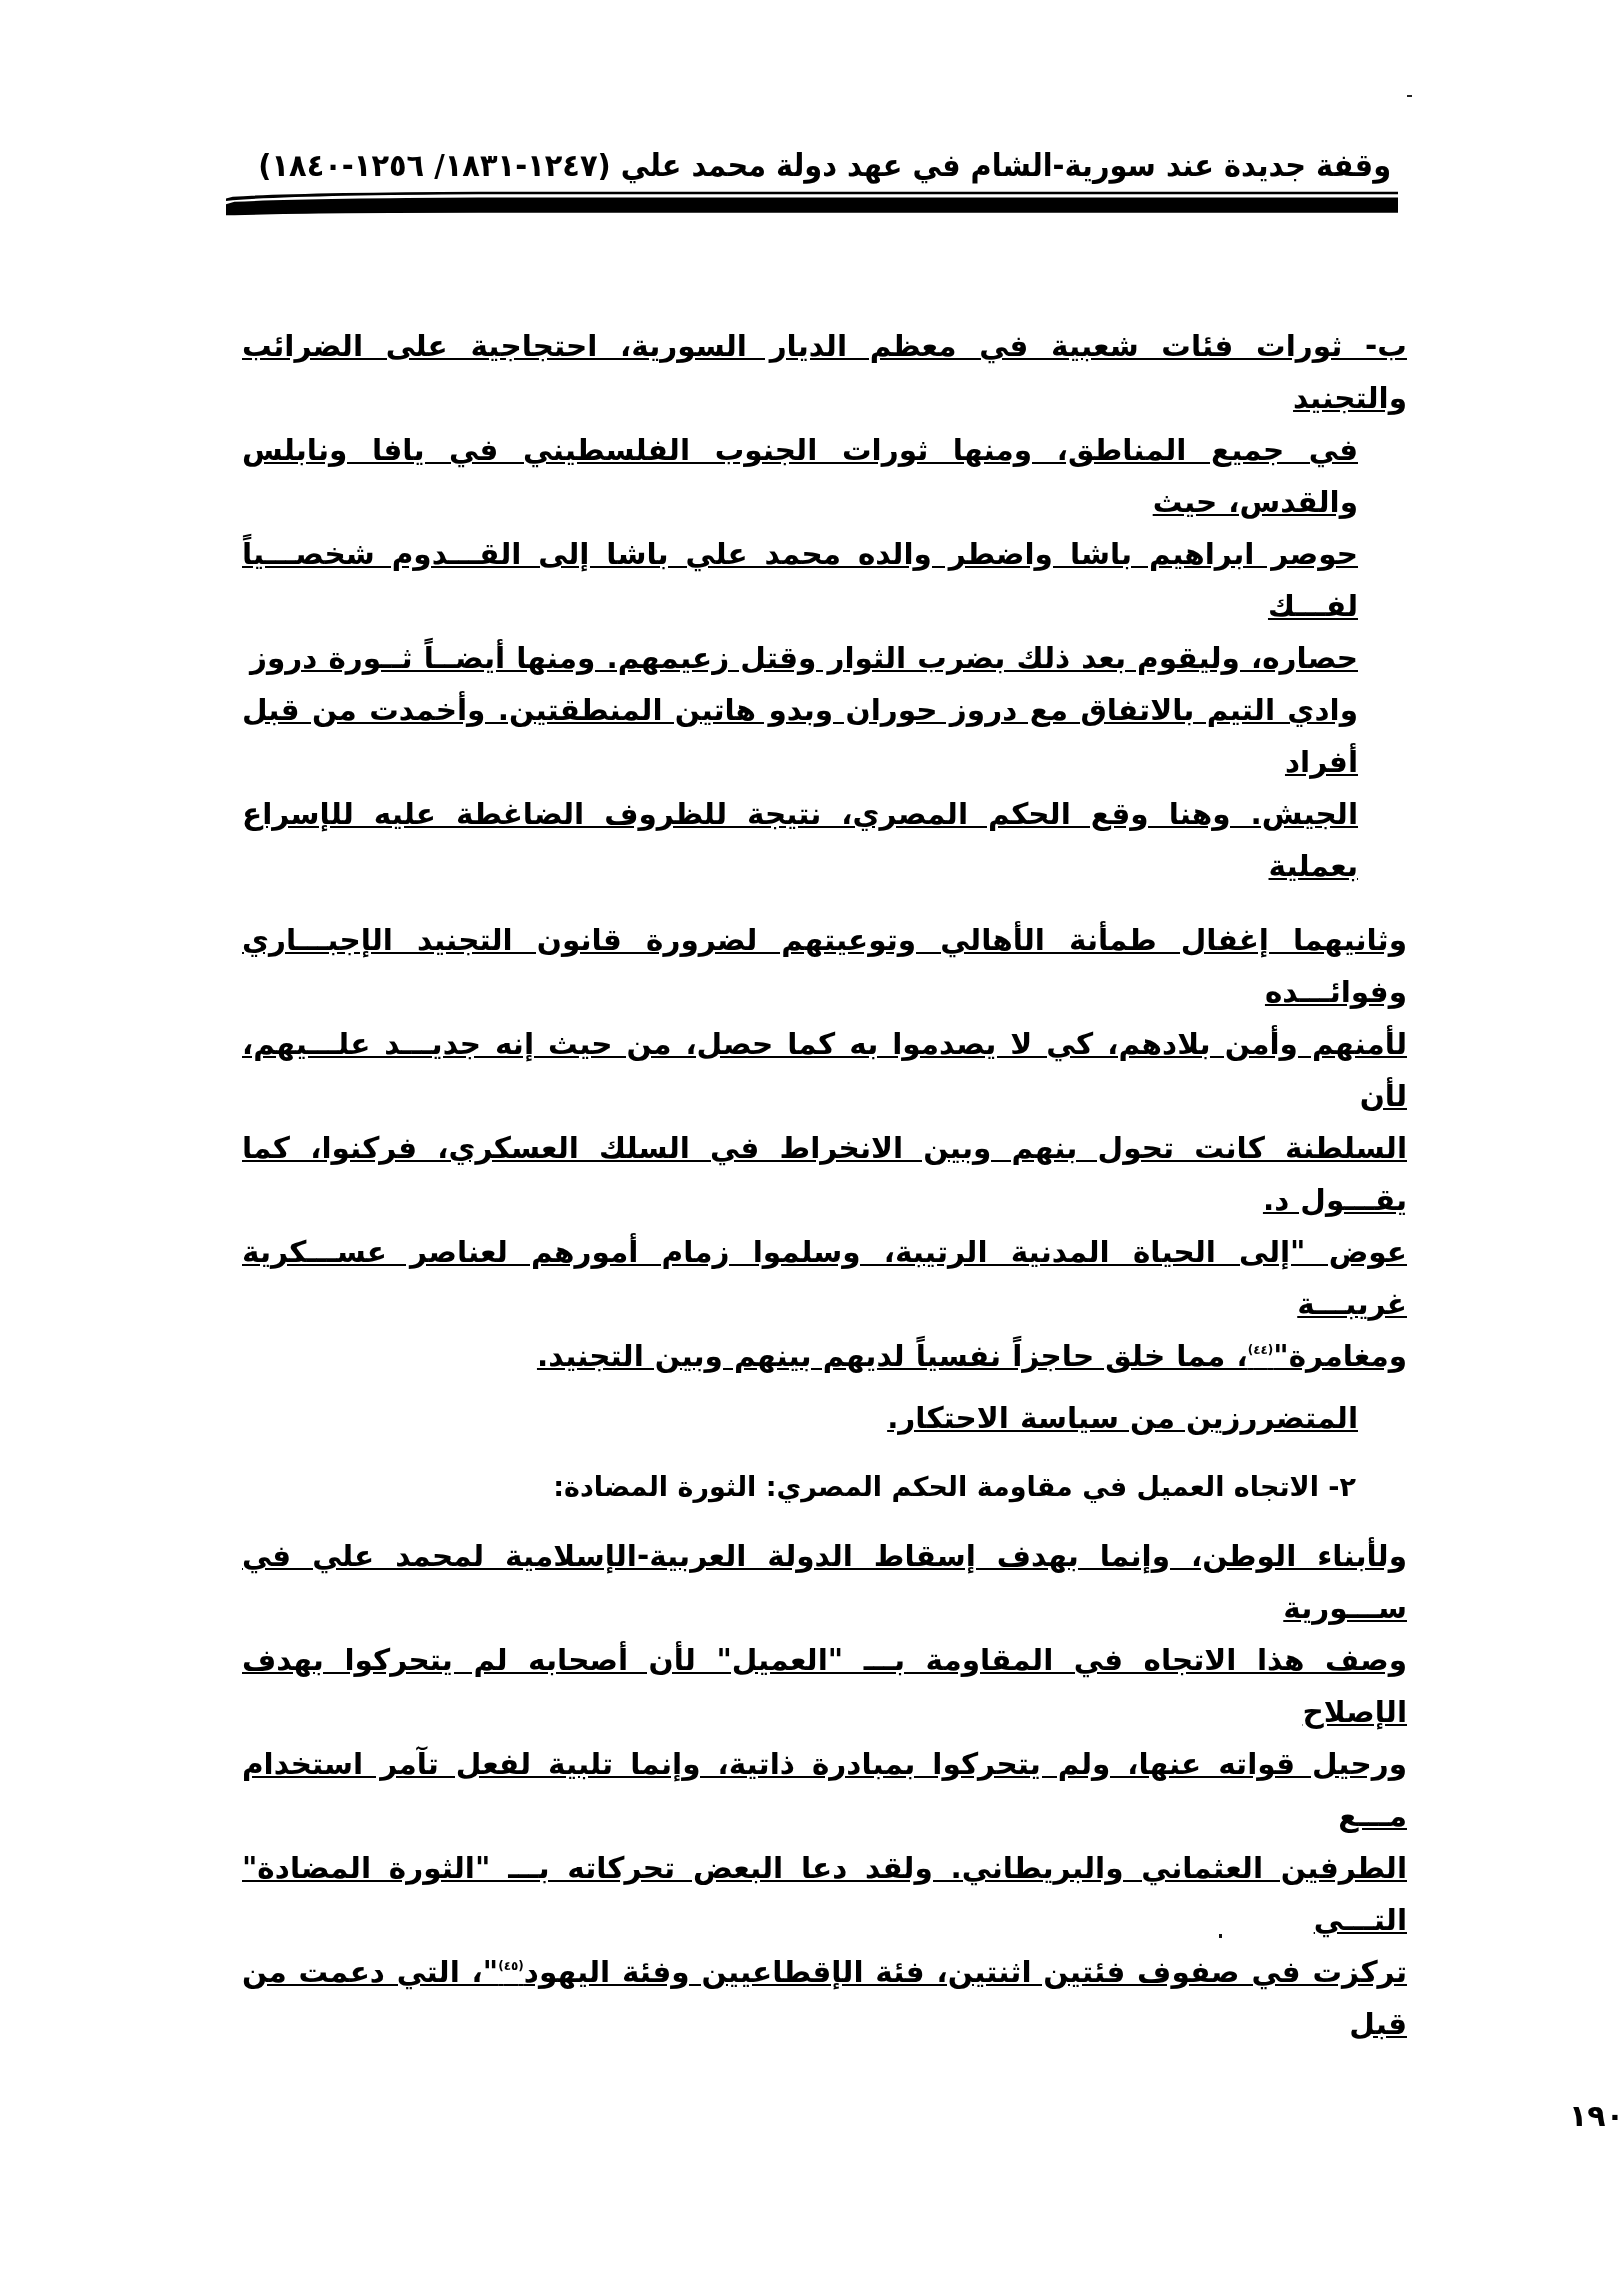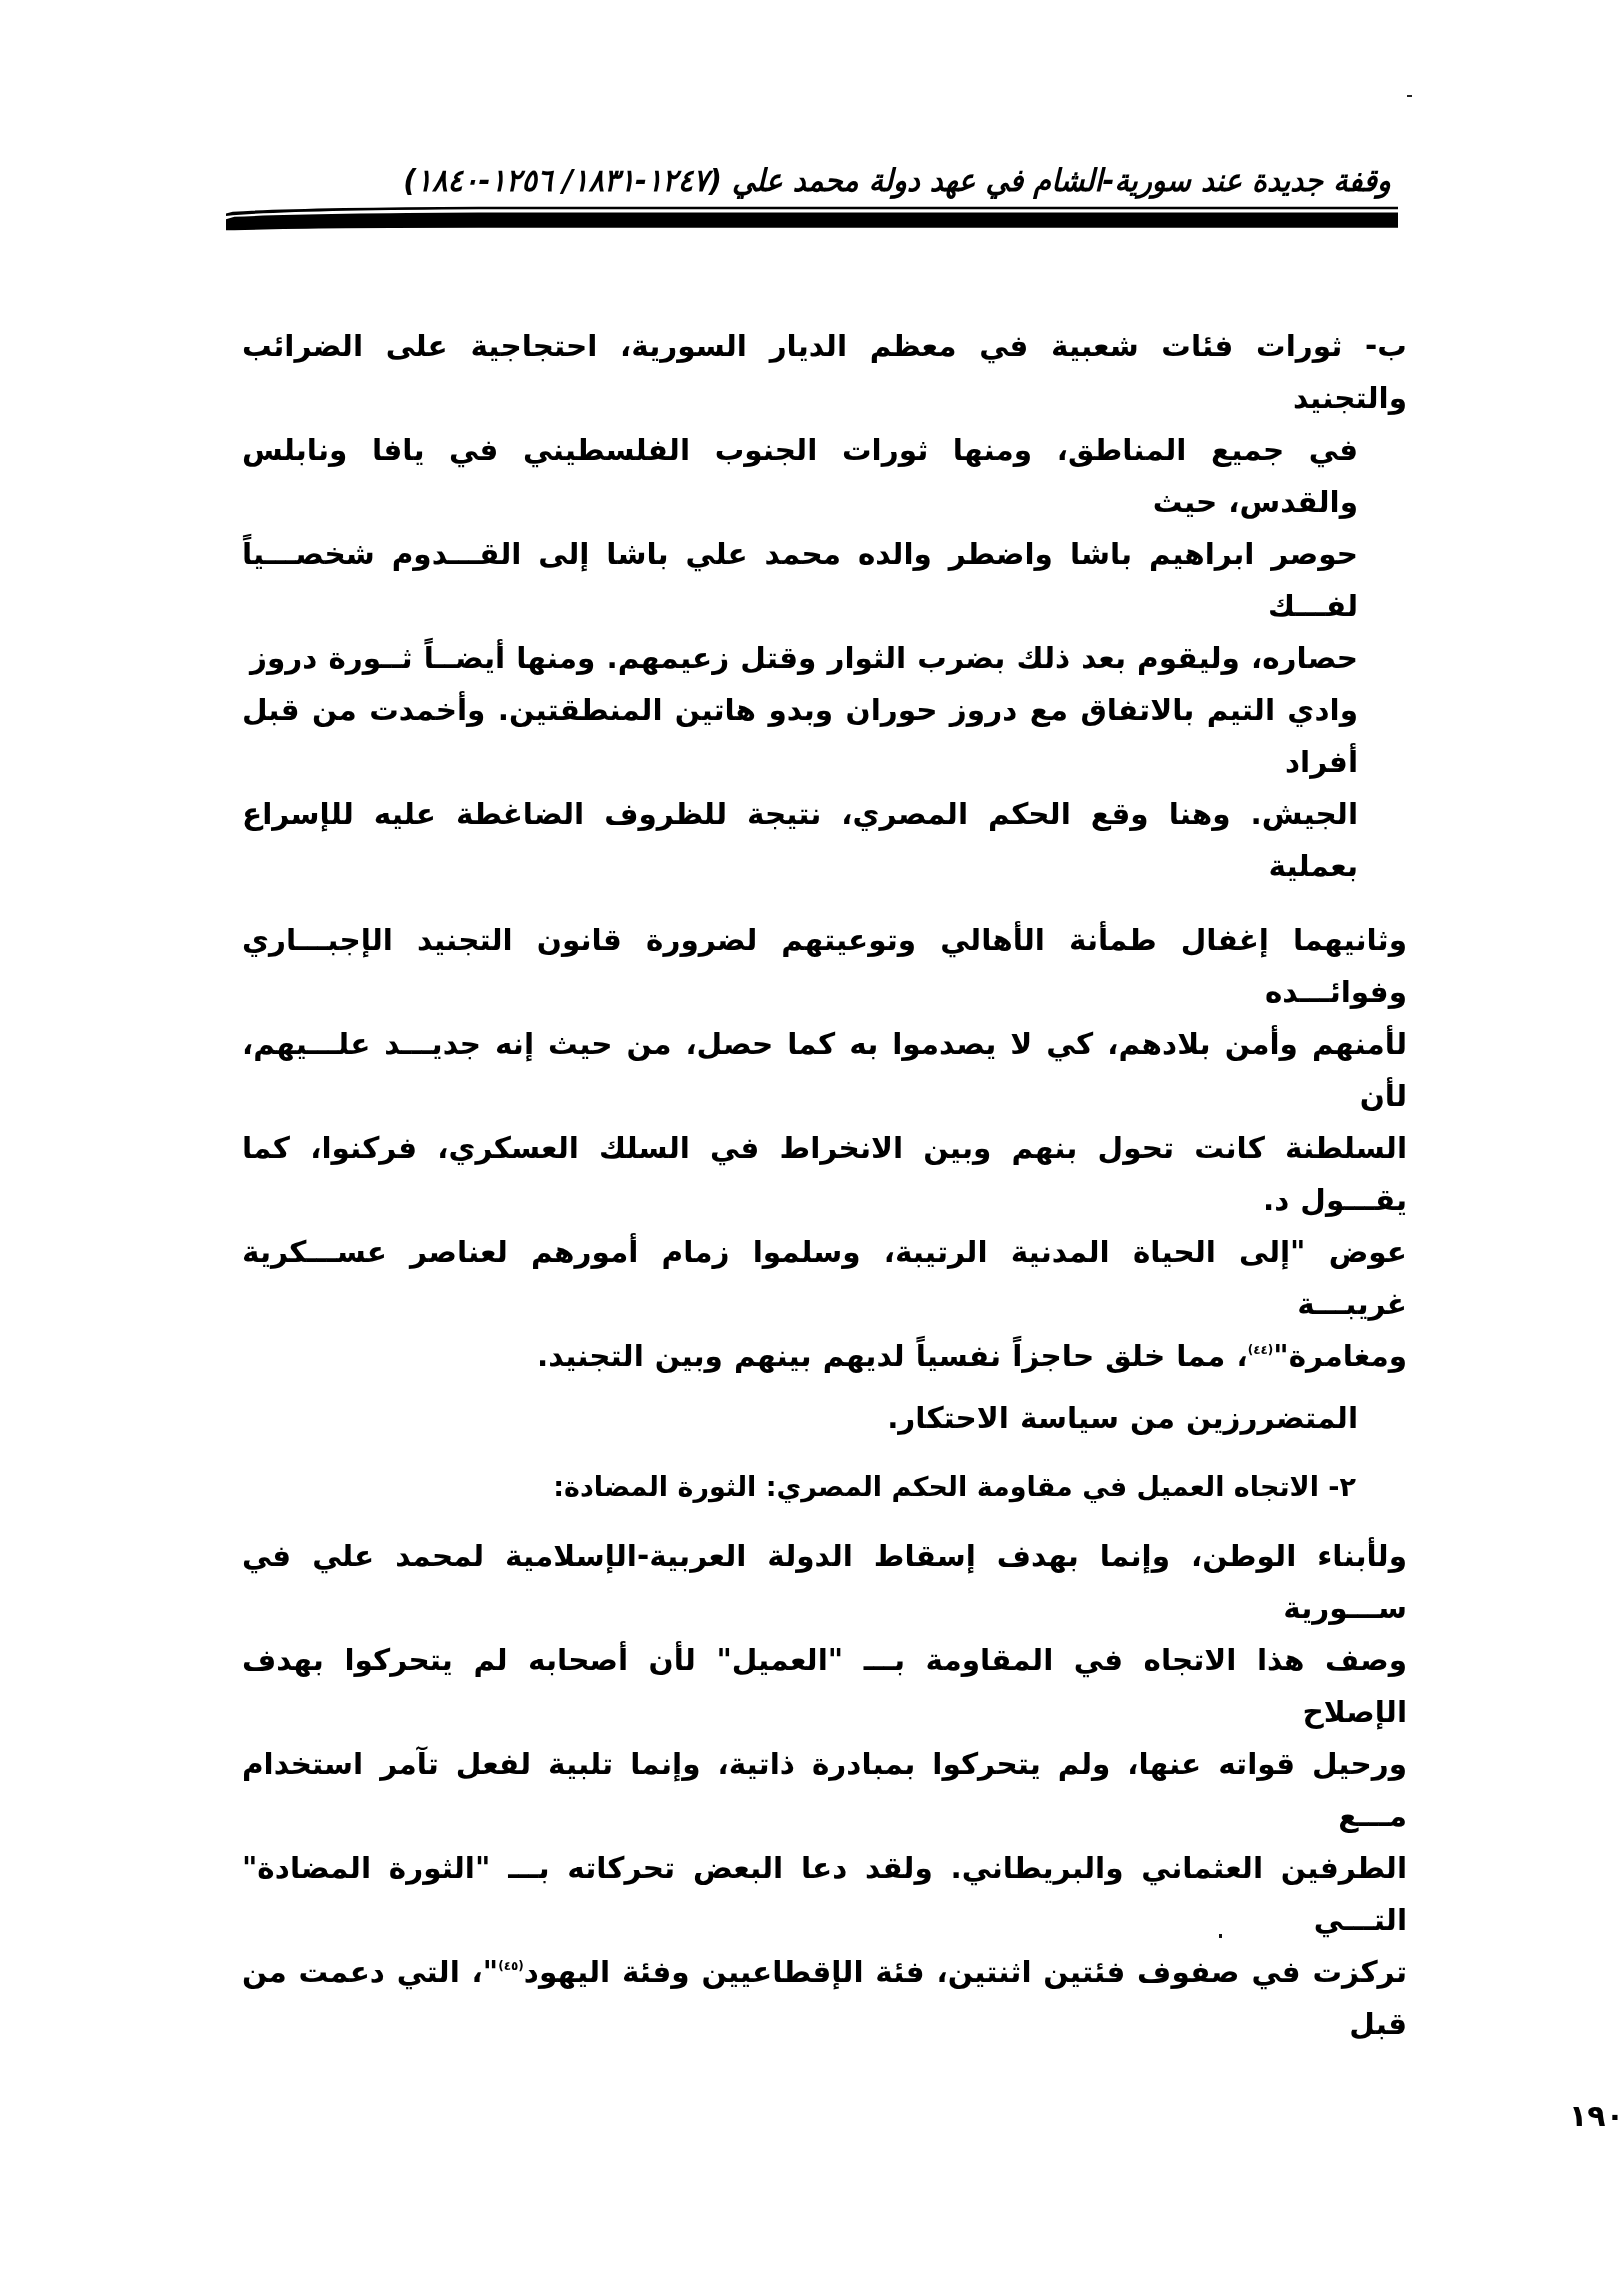--- a/index.html
+++ b/index.html
@@ -19,24 +19,23 @@
       position: absolute;
       left: 1407px;
       top: 95px;
       width: 5px;
       height: 1.7px;
       background: #222;
     }
     .running-header {
       position: absolute;
       left: 226px;
-      top: 156px;
+      top: 141px;
       width: 1172px;
       height: 84px;
-      font-style: italic;
     }
     .running-title {
       position: absolute;
       right: 6.7px;
       top: 0;
       margin: 0;
       font-weight: bold;
       font-size: 31px;
       line-height: 49px;
       white-space: nowrap;
@@ -59,20 +58,21 @@
     }
     .para {
       margin: 0;
       font-weight: bold;
       font-size: 29.5px;
       line-height: 52px;
       text-align: justify;
       text-align-last: right;
       letter-spacing: -0.3px;
       word-spacing: 0.8px;
+      text-decoration: underline;
     }
     .block-b {
       margin-bottom: 11.8px;
     }
     .block-b .para + .para { margin-top: 0; }
     .sub-indent {
       padding-right: 49px;
     }
     .gap-s { height: 10px; }
     .section-heading {

